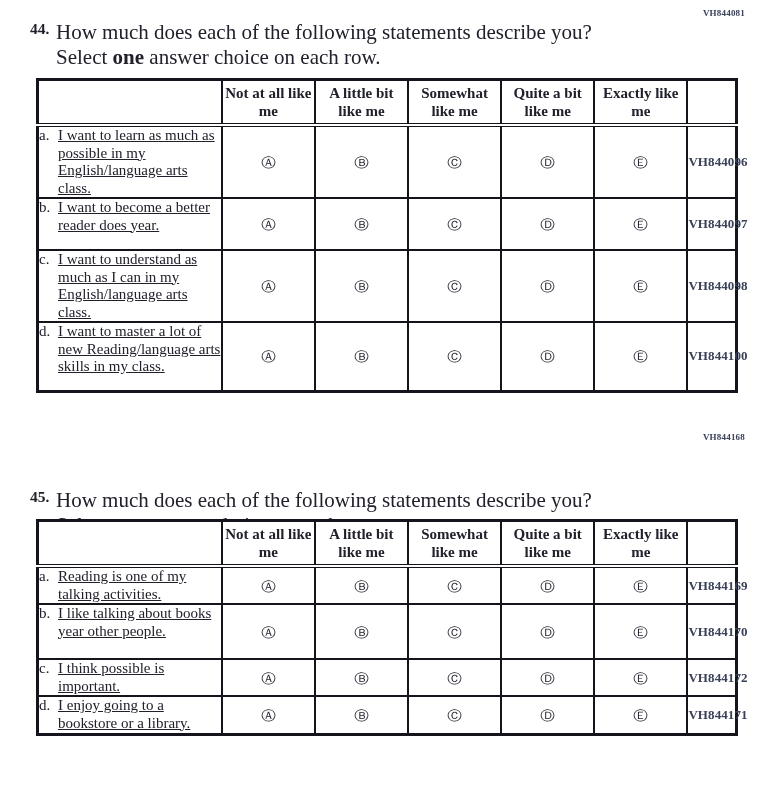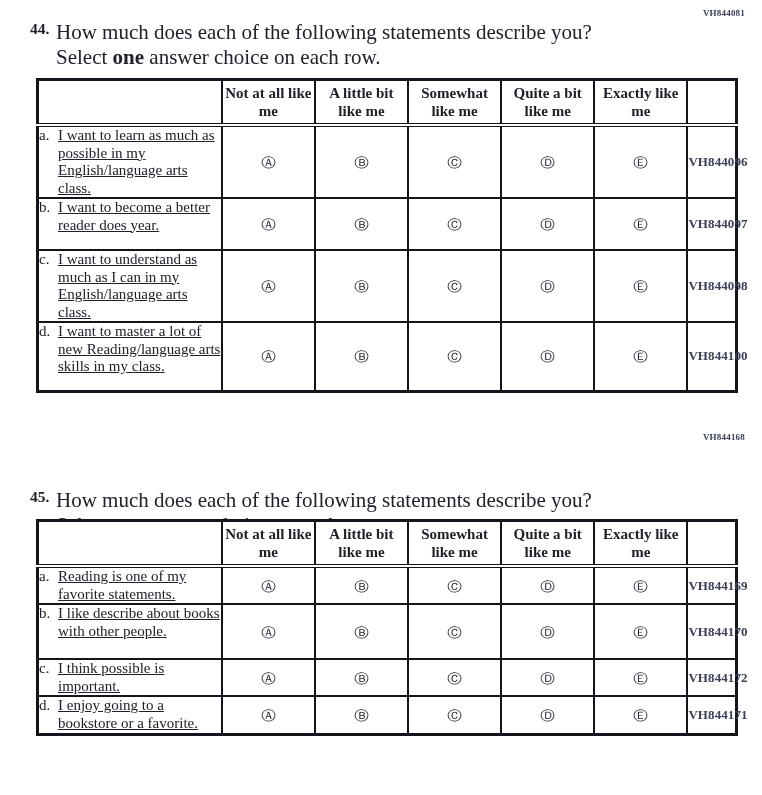--- a/index.html
+++ b/index.html
@@ -181,35 +181,35 @@
       <th>A little bit like me</th>
       <th>Somewhat like me</th>
       <th>Quite a bit like me</th>
       <th>Exactly like me</th>
       <th></th>
     </tr>
     <tr class="tr-a">
       <td class="stmt">
             <div class="stmt-inner">
               <span class="stmt-letter">a.</span>
-              <span class="stmt-text">Reading is one of my favorite statements.</span>
+              <span class="stmt-text">Reading is one of my talking activities.</span>
             </div>
           </td>
       <td class="opt"><span class="bubble">Ⓐ</span></td>
       <td class="opt"><span class="bubble">Ⓑ</span></td>
       <td class="opt"><span class="bubble">Ⓒ</span></td>
       <td class="opt"><span class="bubble">Ⓓ</span></td>
       <td class="opt"><span class="bubble">Ⓔ</span></td>
       <td class="code">VH844169</td>
     </tr>
     <tr class="tr-b">
       <td class="stmt">
             <div class="stmt-inner">
               <span class="stmt-letter">b.</span>
-              <span class="stmt-text">I like describe about books with other people.</span>
+              <span class="stmt-text">I like talking about books year other people.</span>
             </div>
           </td>
       <td class="opt"><span class="bubble">Ⓐ</span></td>
       <td class="opt"><span class="bubble">Ⓑ</span></td>
       <td class="opt"><span class="bubble">Ⓒ</span></td>
       <td class="opt"><span class="bubble">Ⓓ</span></td>
       <td class="opt"><span class="bubble">Ⓔ</span></td>
       <td class="code">VH844170</td>
     </tr>
     <tr class="tr-c">
@@ -223,21 +223,21 @@
       <td class="opt"><span class="bubble">Ⓑ</span></td>
       <td class="opt"><span class="bubble">Ⓒ</span></td>
       <td class="opt"><span class="bubble">Ⓓ</span></td>
       <td class="opt"><span class="bubble">Ⓔ</span></td>
       <td class="code">VH844172</td>
     </tr>
     <tr class="tr-d">
       <td class="stmt">
             <div class="stmt-inner">
               <span class="stmt-letter">d.</span>
-              <span class="stmt-text">I enjoy going to a bookstore or a favorite.</span>
+              <span class="stmt-text">I enjoy going to a bookstore or a library.</span>
             </div>
           </td>
       <td class="opt"><span class="bubble">Ⓐ</span></td>
       <td class="opt"><span class="bubble">Ⓑ</span></td>
       <td class="opt"><span class="bubble">Ⓒ</span></td>
       <td class="opt"><span class="bubble">Ⓓ</span></td>
       <td class="opt"><span class="bubble">Ⓔ</span></td>
       <td class="code">VH844171</td>
     </tr>
   </tbody>

